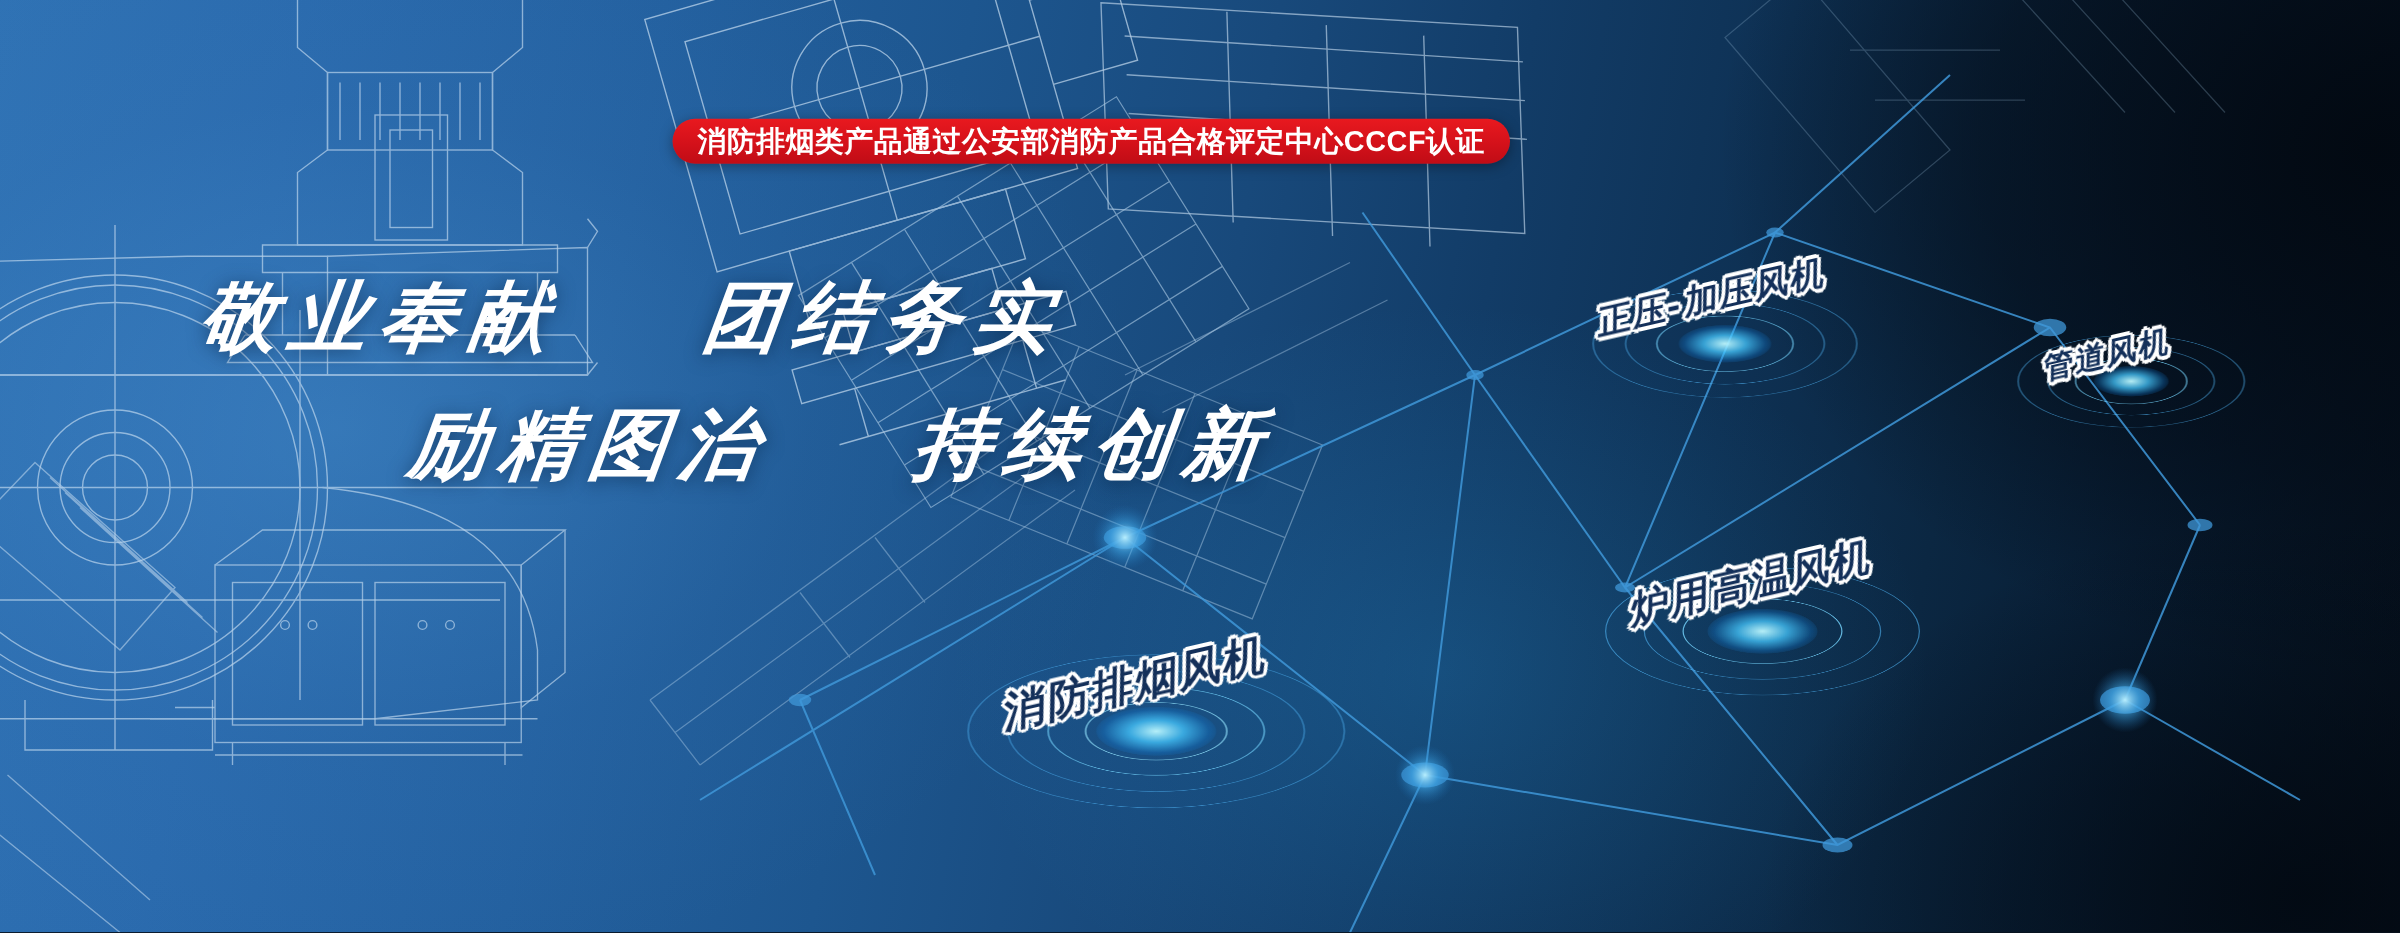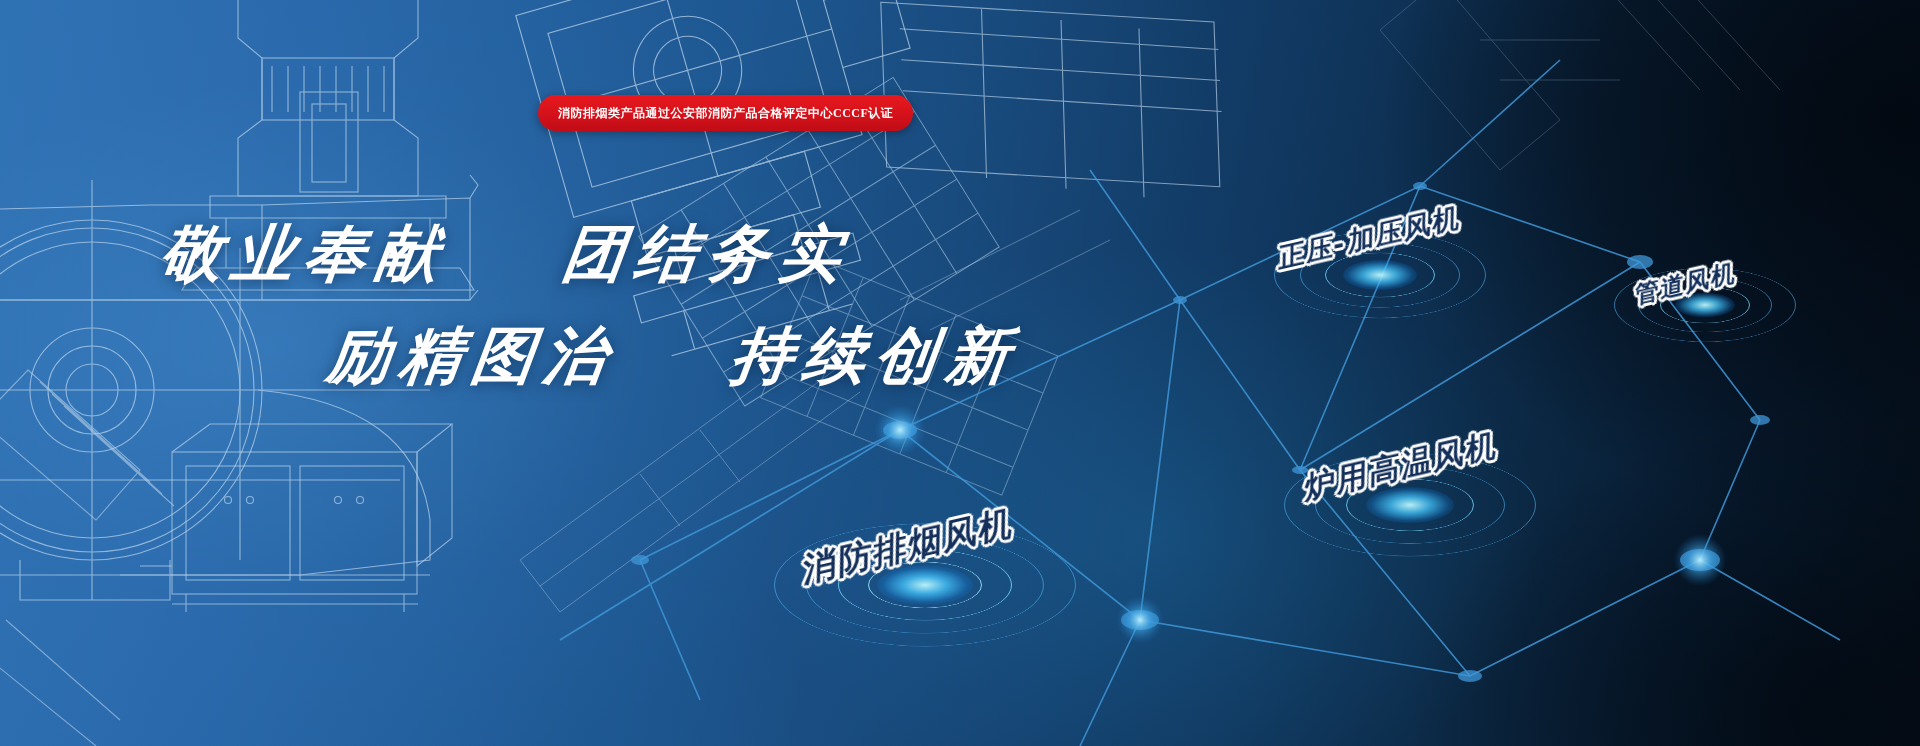--- a/index.html
+++ b/index.html
@@ -29,22 +29,22 @@
   
   .layer{position:absolute;inset:0;width:1920px;height:746px;}
   .layer.blueprint{opacity:.85;}
 
   
   .ribbon{position:absolute;left:538px;top:95px;height:36px;
     display:flex;align-items:center;justify-content:center;
     padding:0 20px;border-radius:18px;
     background:linear-gradient(180deg,#e8191f 0%,#d4111a 55%,#c00c16 100%);
     box-shadow:0 2px 10px rgba(0,0,0,.35);}
-  .ribbon span{color:#fff;font-size:12px;font-weight:bold;letter-spacing:.5px;
-    white-space:nowrap;line-height:1;font-family:Liberation Serif, serif;}
+  .ribbon span{color:#fff;font-size:23px;font-weight:bold;letter-spacing:.5px;
+    white-space:nowrap;line-height:1;}
 
   
   .slogan{position:absolute;left:150px;top:212px;width:760px;color:#fff;}
   .slogan .ln{font-family:"DejaVu Serif","Liberation Serif",serif;
     font-weight:bold;font-style:italic;color:#fff;white-space:nowrap;
     text-shadow:0 2px 14px rgba(6,30,60,.55);}
   .slogan .ln1{font-size:62px;letter-spacing:10px;padding-left:10px;
     transform:skewX(-7deg);}
   .slogan .ln1 .gap{display:inline-block;width:52px;}
   .slogan .ln2{font-size:62px;letter-spacing:10px;margin-top:18px;

